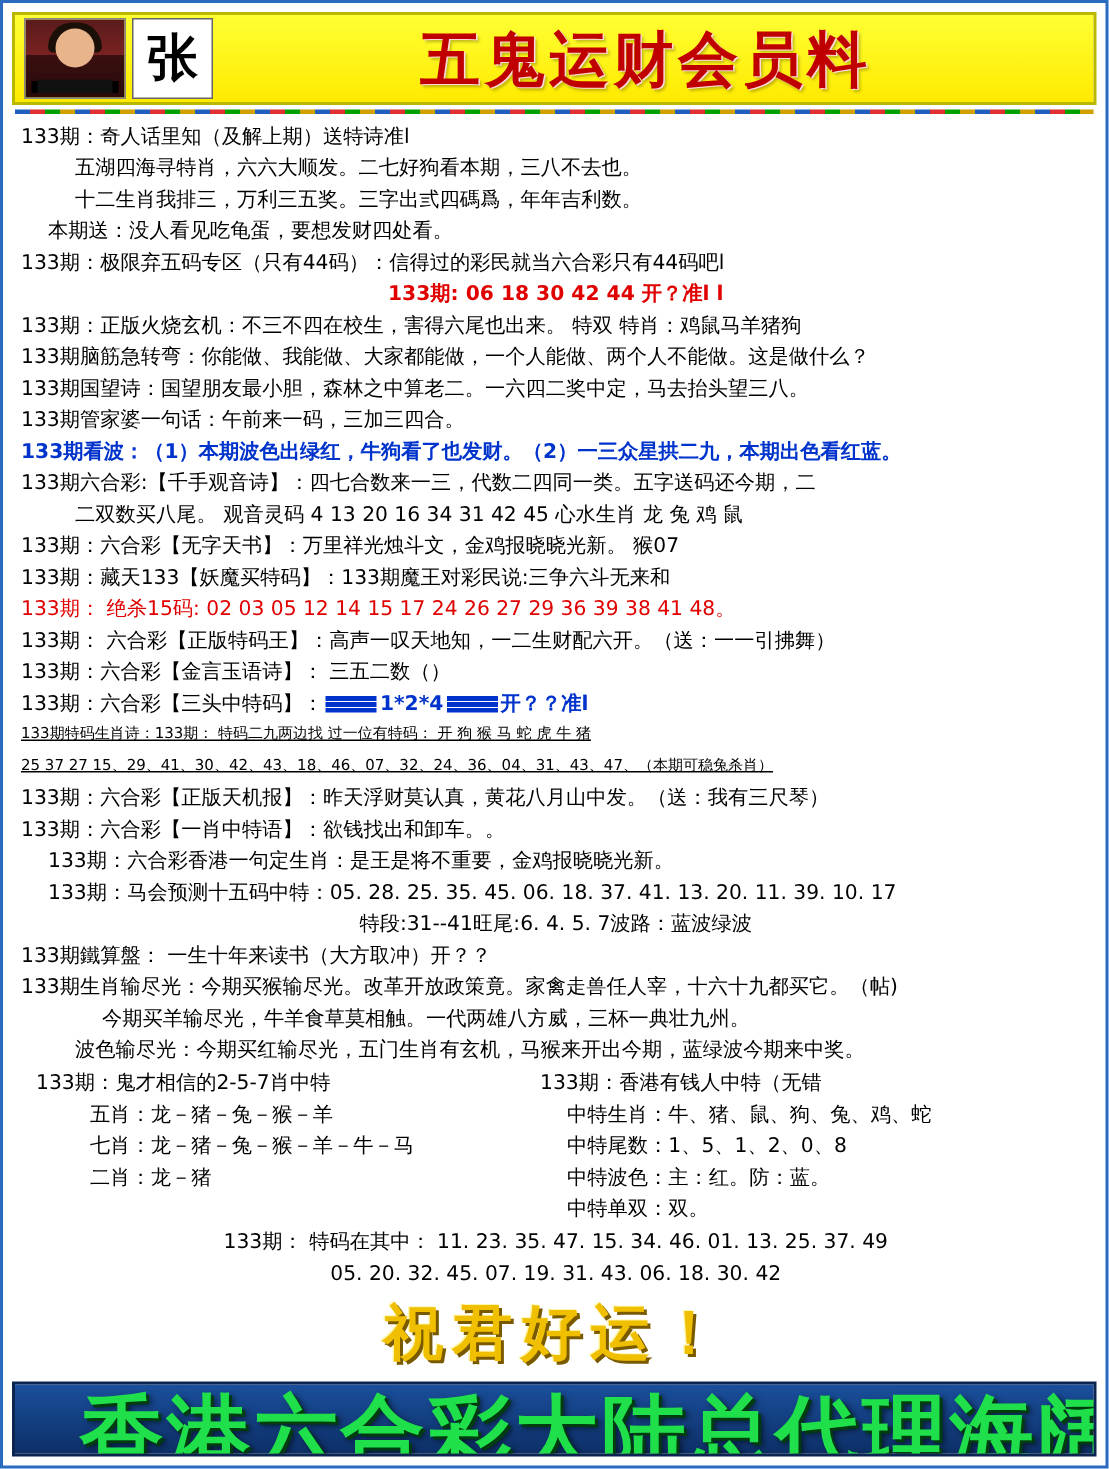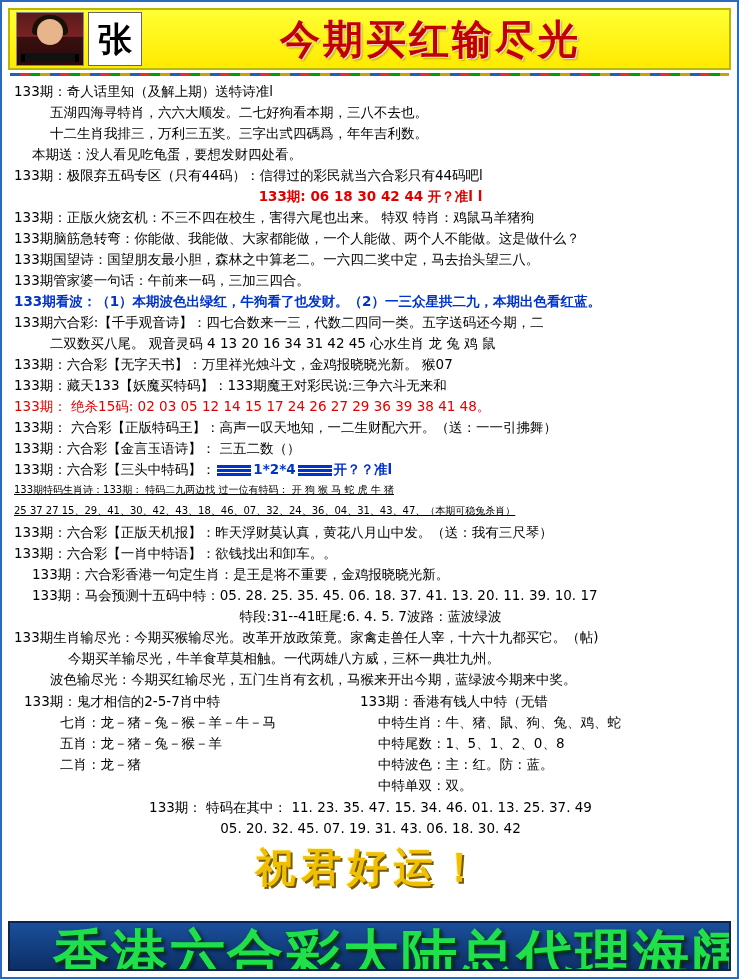--- a/index.html
+++ b/index.html
@@ -150,21 +150,21 @@
 
 <div class="page">
 
   <div class="header">
     <div class="photo">
       <div class="hair"></div>
       <div class="face"></div>
       <div class="cap">WU GUI</div>
     </div>
     <div class="logo-zhang">张</div>
-    <div class="main-title">今期买红输尽光</div>
+    <div class="main-title">五鬼运财会员料</div>
   </div>
   <div class="hr-rain"></div>
 
   <div class="content">
 
     <div class="ln">133期：奇人话里知（及解上期）送特诗准l</div>
     <div class="ln ind2">五湖四海寻特肖，六六大顺发。二七好狗看本期，三八不去也。</div>
     <div class="ln ind2">十二生肖我排三，万利三五奖。三字出弎四碼爲，年年吉利数。</div>
     <div class="ln ind1">本期送：没人看见吃龟蛋，要想发财四处看。</div>
     <div class="ln">133期：极限弃五码专区（只有44码）：信得过的彩民就当六合彩只有44码吧l</div>
@@ -186,29 +186,30 @@
       <span>133期：六合彩【三头中特码】：</span><span class="bar-eq"></span><span class="blue bold">1*2*4</span><span class="bar-eq"></span><span class="blue bold">开？？准l</span>
     </div>
 
     <div class="ln small">133期特码生肖诗：133期：  特码二九两边找   过一位有特码：  开  狗  猴  马  蛇  虎  牛  猪</div>
     <div class="ln small">25 37 27 15、29、41、30、42、43、18、46、07、32、24、36、04、31、43、47、（本期可稳兔杀肖）</div>
     <div class="ln">133期：六合彩【正版天机报】：昨天浮财莫认真，黄花八月山中发。（送：我有三尺琴）</div>
     <div class="ln">133期：六合彩【一肖中特语】：欲钱找出和卸车。。</div>
     <div class="ln ind1">133期：六合彩香港一句定生肖：是王是将不重要，金鸡报晓晓光新。</div>
     <div class="ln ind1">133期：马会预测十五码中特：05. 28. 25. 35. 45. 06. 18. 37. 41. 13. 20. 11. 39. 10. 17</div>
     <div class="ln center">特段:31--41旺尾:6. 4. 5. 7波路：蓝波绿波</div>
+    <div class="ln">133期鐵算盤：  一生十年来读书（大方取冲）开？？</div>
     <div class="ln">133期生肖输尽光：今期买猴输尽光。改革开放政策竟。家禽走兽任人宰，十六十九都买它。（帖)</div>
     <div class="ln ind3">今期买羊输尽光，牛羊食草莫相触。一代两雄八方威，三杯一典壮九州。</div>
     <div class="ln ind2">波色输尽光：今期买红输尽光，五门生肖有玄机，马猴来开出今期，蓝绿波今期来中奖。</div>
 
     <div class="twocol">
       <div class="col col-left">
         <div class="ln">133期：鬼才相信的2-5-7肖中特</div>
+        <div class="ln ind2">五肖：龙－猪－兔－猴－羊</div>
         <div class="ln ind2">七肖：龙－猪－兔－猴－羊－牛－马</div>
-        <div class="ln ind2">五肖：龙－猪－兔－猴－羊</div>
         <div class="ln ind2">二肖：龙－猪</div>
       </div>
       <div class="col col-right">
         <div class="ln">133期：香港有钱人中特（无错</div>
         <div class="ln ind1">中特生肖：牛、猪、鼠、狗、兔、鸡、蛇</div>
         <div class="ln ind1">中特尾数：1、5、1、2、0、8</div>
         <div class="ln ind1">中特波色：主：红。防：蓝。</div>
         <div class="ln ind1">中特单双：双。</div>
       </div>
     </div>

